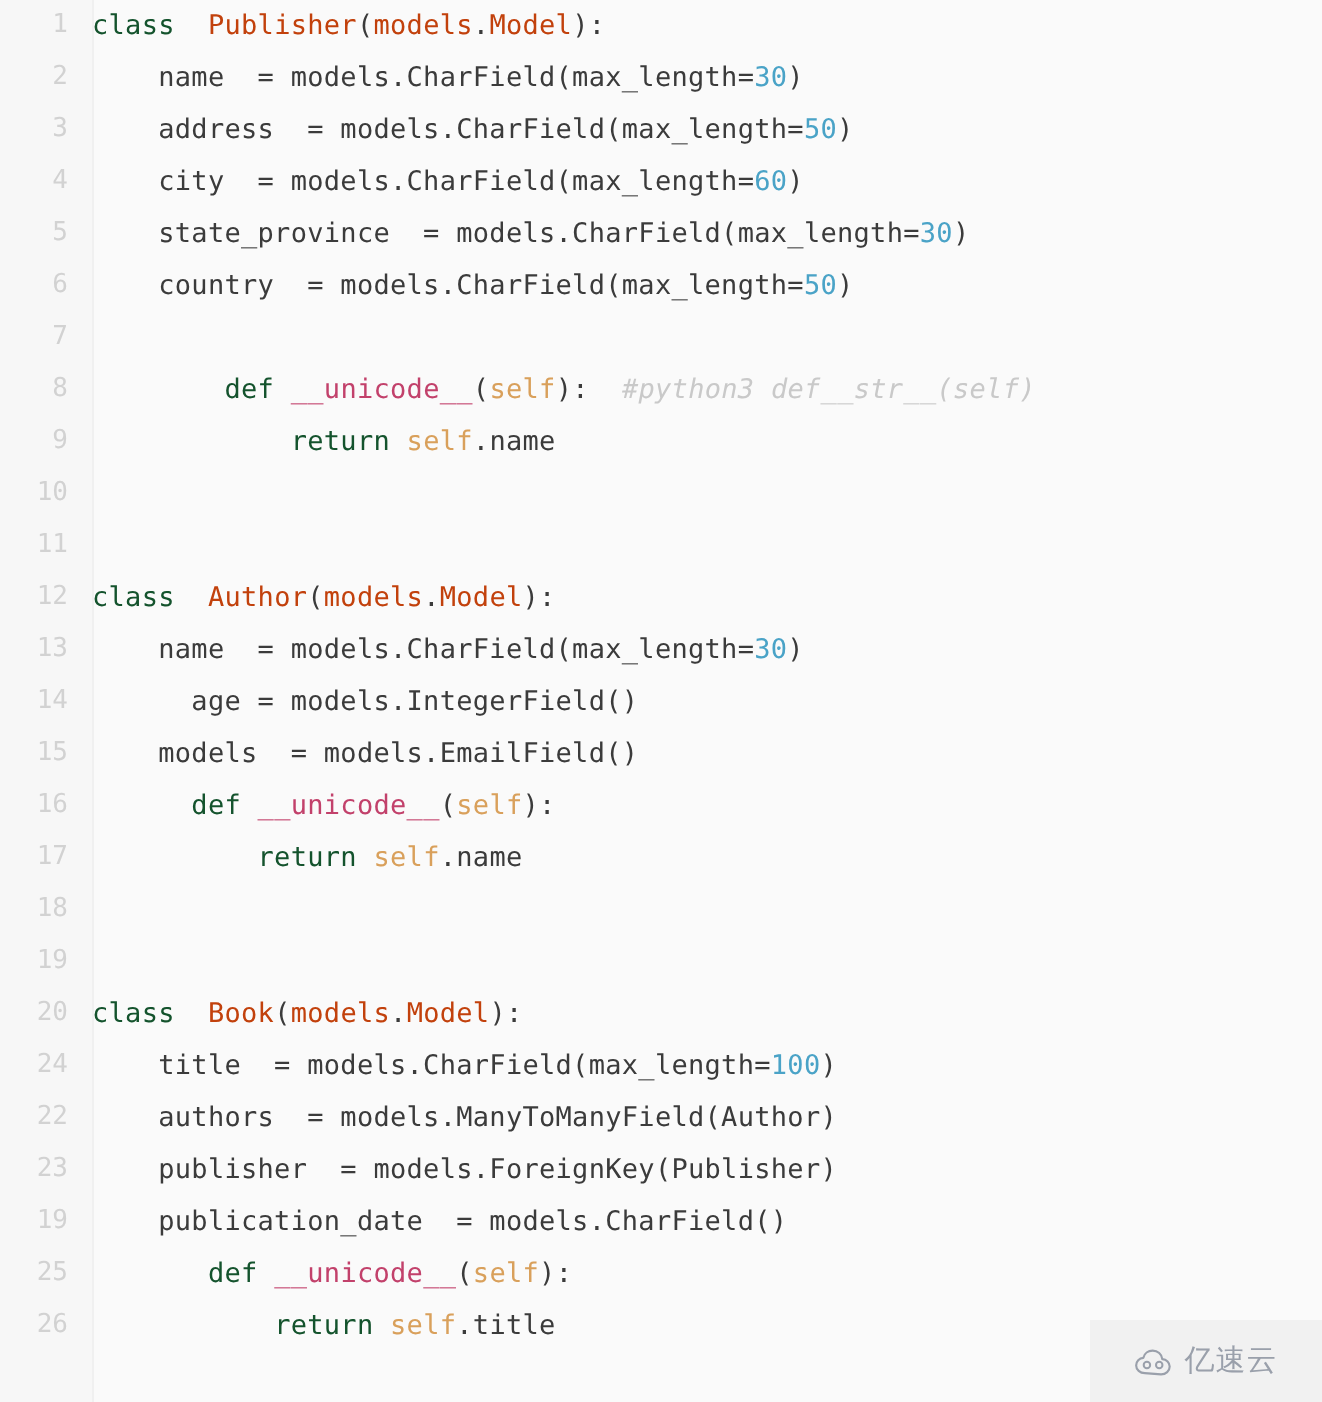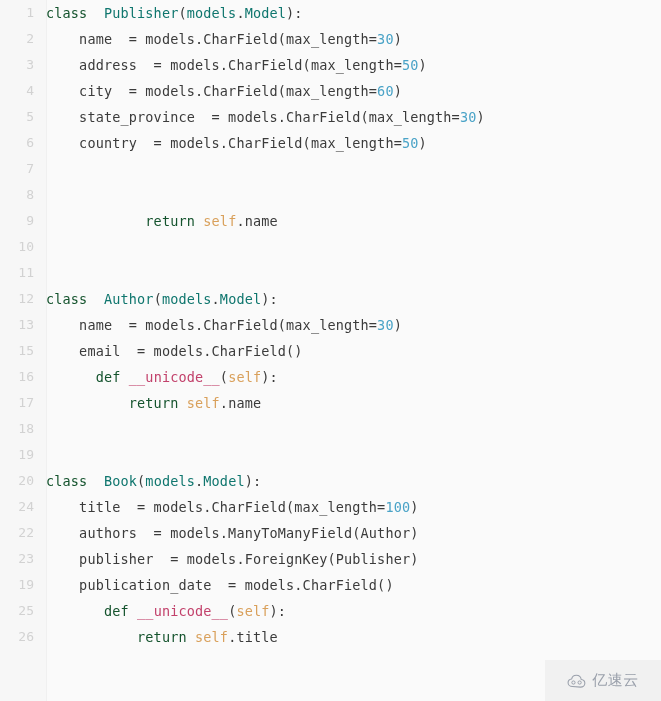--- a/index.html
+++ b/index.html
@@ -49,21 +49,21 @@
   }
   .ltext {
     position: absolute;
     left: 46px;
     top: 0;
     color: #3b3b3b;
     letter-spacing: 0.15px;
   }
   
   .k   { color: #14532d; }            
-  .cls { color: #0f766e; }            
+  .cls { color: #c2410c; }            
   .fn  { color: #c2416b; }            
   .sf  { color: #d9a05b; }            
   .num { color: #4aa3c7; }            
   .cm  { color: #c9c9c9; font-style: italic; }  
   .pl  { color: #3b3b3b; }            
 
   
   .watermark {
     position: absolute;
     right: 0;
@@ -96,27 +96,28 @@
   <div class="gutter-bg"></div>
 
   <div class="code-area" id="code-area">
       <div class="line"><span class="lineno">1</span><span class="ltext"><span class="k">class </span><span class="pl"> </span><span class="cls">Publisher</span><span class="pl">(</span><span class="cls">models</span><span class="pl">.</span><span class="cls">Model</span><span class="pl">):</span></span></div>
       <div class="line"><span class="lineno">2</span><span class="ltext"><span class="pl">    name  = models.CharField(max_length=</span><span class="num">30</span><span class="pl">)</span></span></div>
       <div class="line"><span class="lineno">3</span><span class="ltext"><span class="pl">    address  = models.CharField(max_length=</span><span class="num">50</span><span class="pl">)</span></span></div>
       <div class="line"><span class="lineno">4</span><span class="ltext"><span class="pl">    city  = models.CharField(max_length=</span><span class="num">60</span><span class="pl">)</span></span></div>
       <div class="line"><span class="lineno">5</span><span class="ltext"><span class="pl">    state_province  = models.CharField(max_length=</span><span class="num">30</span><span class="pl">)</span></span></div>
       <div class="line"><span class="lineno">6</span><span class="ltext"><span class="pl">    country  = models.CharField(max_length=</span><span class="num">50</span><span class="pl">)</span></span></div>
       <div class="line"><span class="lineno">7</span></div>
-      <div class="line"><span class="lineno">8</span></div>
+      <div class="line"><span class="lineno">8</span><span class="ltext"><span class="pl">        </span><span class="k">def </span><span class="fn">__unicode__</span><span class="pl">(</span><span class="sf">self</span><span class="pl">):  </span><span class="cm">#python3 def__str__(self)</span></span></div>
       <div class="line"><span class="lineno">9</span><span class="ltext"><span class="pl">            </span><span class="k">return </span><span class="sf">self</span><span class="pl">.name</span></span></div>
       <div class="line"><span class="lineno">10</span><span class="ltext"><span class="pl"></span></span></div>
       <div class="line"><span class="lineno">11</span><span class="ltext"><span class="pl"></span></span></div>
       <div class="line"><span class="lineno">12</span><span class="ltext"><span class="k">class </span><span class="pl"> </span><span class="cls">Author</span><span class="pl">(</span><span class="cls">models</span><span class="pl">.</span><span class="cls">Model</span><span class="pl">):</span></span></div>
       <div class="line"><span class="lineno">13</span><span class="ltext"><span class="pl">    name  = models.CharField(max_length=</span><span class="num">30</span><span class="pl">)</span></span></div>
-      <div class="line"><span class="lineno">15</span><span class="ltext"><span class="pl">    email  = models.CharField()</span></span></div>
+      <div class="line"><span class="lineno">14</span><span class="ltext"><span class="pl">      age = models.IntegerField()</span></span></div>
+      <div class="line"><span class="lineno">15</span><span class="ltext"><span class="pl">    models  = models.EmailField()</span></span></div>
       <div class="line"><span class="lineno">16</span><span class="ltext"><span class="pl">      </span><span class="k">def </span><span class="fn">__unicode__</span><span class="pl">(</span><span class="sf">self</span><span class="pl">):</span></span></div>
       <div class="line"><span class="lineno">17</span><span class="ltext"><span class="pl">          </span><span class="k">return </span><span class="sf">self</span><span class="pl">.name</span></span></div>
       <div class="line"><span class="lineno">18</span><span class="ltext"><span class="pl"></span></span></div>
       <div class="line"><span class="lineno">19</span><span class="ltext"><span class="pl"></span></span></div>
       <div class="line"><span class="lineno">20</span><span class="ltext"><span class="k">class </span><span class="pl"> </span><span class="cls">Book</span><span class="pl">(</span><span class="cls">models</span><span class="pl">.</span><span class="cls">Model</span><span class="pl">):</span></span></div>
       <div class="line"><span class="lineno">24</span><span class="ltext"><span class="pl">    title  = models.CharField(max_length=</span><span class="num">100</span><span class="pl">)</span></span></div>
       <div class="line"><span class="lineno">22</span><span class="ltext"><span class="pl">    authors  = models.ManyToManyField(Author)</span></span></div>
       <div class="line"><span class="lineno">23</span><span class="ltext"><span class="pl">    publisher  = models.ForeignKey(Publisher)</span></span></div>
       <div class="line"><span class="lineno">19</span><span class="ltext"><span class="pl">    publication_date  = models.CharField()</span></span></div>
       <div class="line"><span class="lineno">25</span><span class="ltext"><span class="pl">       </span><span class="k">def </span><span class="fn">__unicode__</span><span class="pl">(</span><span class="sf">self</span><span class="pl">):</span></span></div>

